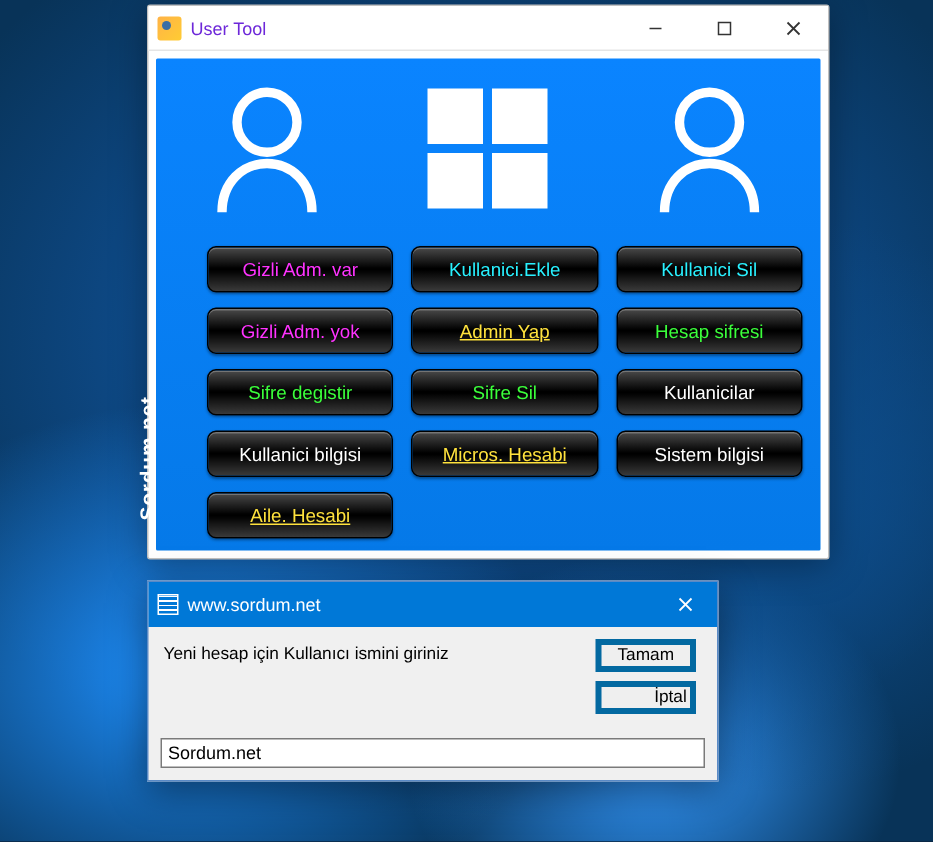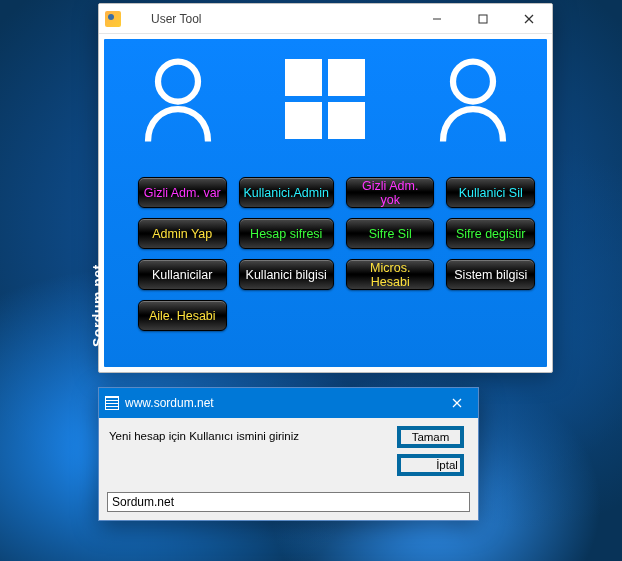--- a/index.html
+++ b/index.html
@@ -41,21 +41,21 @@
       background: linear-gradient(135deg,#ffb347,#ffcc33);
       border-radius: 2px;
       margin-right: 6px;
       position: relative;
     }
     .app-icon::after {
       content:"";
       position:absolute; left:3px; top:3px; width:6px; height:6px;
       background:#3a6ea5; border-radius:50%;
     }
-    .title-text { font-size: 12px; color:#404040;margin-left:24px; }
+    .title-text { font-size: 12px; color:#6d28d9; }
     .win-controls { margin-left:auto; display:flex; height:100%; }
     .win-btn {
       width:46px; display:flex; align-items:center; justify-content:center;
       color:#333; font-size:14px;
     }
     .tool-body {
       position:absolute; left:5px; right:5px; top:35px; bottom:5px;
       background: linear-gradient(#0a84ff,#0579e8);
       border-radius:1px;
     }
@@ -66,39 +66,39 @@
     .user-svg { width:80px; height:90px; }
     .winlogo { width:80px; height:80px; display:flex; flex-wrap:wrap; gap:6px; }
     .winlogo div { width:37px; height:37px; background:#fff; }
     .vlabel {
       position:absolute; left:2px; bottom:20px;
       transform: rotate(-90deg); transform-origin: left bottom;
       color:#fff; font-weight:bold; font-size:14px;
       letter-spacing:.5px;
     }
     .button-grid {
-      position:absolute; left:34px; right:12px; top:138px;
-      display:grid; grid-template-columns: repeat(4, 1fr);
+      position:absolute; left:34px; right:12px; top:125px;
+      display:grid; grid-template-columns: repeat(3, 1fr);
       gap: 10px 12px;
     }
     .glass-btn {
       height:31px;
       background: linear-gradient(#4a4a4a 0%, #000 48%, #000 52%, #3a3a3a 100%);
       border: 1px solid #000;
       border-radius: 6px;
       color:#fff;
       font-size:12.5px;
       display:flex; align-items:center; justify-content:center;
       box-shadow: inset 0 1px 0 rgba(255,255,255,.25), 0 1px 2px rgba(0,0,0,.4);
       cursor:pointer; text-align:center;
       padding: 0 4px;
     }
     .c-magenta { color:#ff33ff; }
     .c-cyan    { color:#29f1ff; }
-    .c-yellow  { color:#ffe23d; }
+    .c-yellow  { color:#ffe23d;text-decoration:underline; }
     .c-lime    { color:#3bff3b; }
     .c-white   { color:#ffffff; }
 
     
     .dialog {
       position:absolute;
       left:98px; top:387px;
       width: 381px; height: 134px;
       background:#f0f0f0;
       border: 1px solid #5a8ac6;
@@ -187,27 +187,27 @@
       <svg class="user-svg" viewBox="0 0 64 72">
         <circle cx="32" cy="22" r="16" fill="none" stroke="#fff" stroke-width="5"></circle>
         <path d="M8 70c0-16 11-26 24-26s24 10 24 26" fill="none" stroke="#fff" stroke-width="5"></path>
       </svg>
     </div>
 
     <div class="vlabel">Sordum.net</div>
 
     <div class="button-grid" id="button-grid">
         <div class="glass-btn c-magenta">Gizli Adm. var</div>
-        <div class="glass-btn c-cyan">Kullanici.Admin</div>
+        <div class="glass-btn c-cyan">Kullanici.Ekle</div>
+        <div class="glass-btn c-cyan">Kullanici Sil</div>
         <div class="glass-btn c-magenta">Gizli Adm. yok</div>
-        <div class="glass-btn c-cyan">Kullanici Sil</div>
         <div class="glass-btn c-yellow">Admin Yap</div>
         <div class="glass-btn c-lime">Hesap sifresi</div>
+        <div class="glass-btn c-lime">Sifre degistir</div>
         <div class="glass-btn c-lime">Sifre Sil</div>
-        <div class="glass-btn c-lime">Sifre degistir</div>
         <div class="glass-btn c-white">Kullanicilar</div>
         <div class="glass-btn c-white">Kullanici bilgisi</div>
         <div class="glass-btn c-yellow">Micros. Hesabi</div>
         <div class="glass-btn c-white">Sistem bilgisi</div>
         <div class="glass-btn c-yellow">Aile. Hesabi</div>
       </div>
   </div>
 </div>
 
 <div class="dialog">

